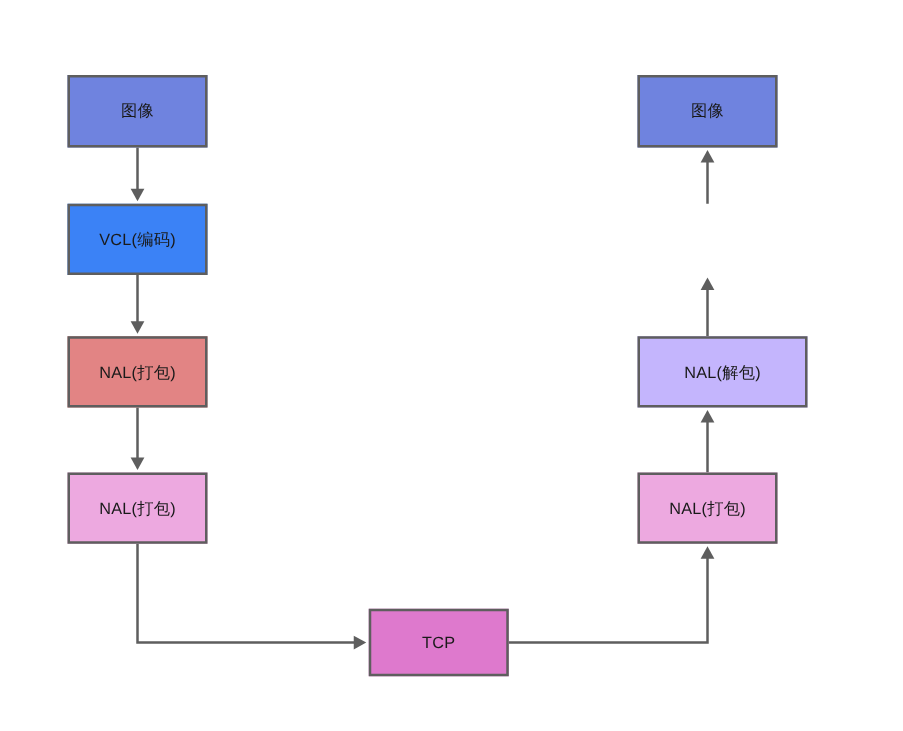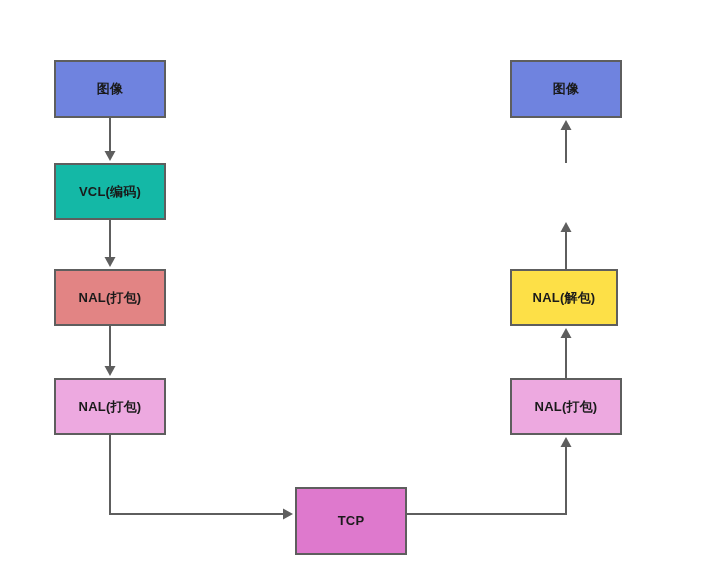--- a/index.html
+++ b/index.html
@@ -34,21 +34,20 @@
     font-size: 13px;
     color: #1a1a1a;
     letter-spacing: 0.2px;
     line-height: 1.2;
     text-align: center;
     z-index: 2;
     user-select: none;
   }
   .node-label {
     pointer-events: none;
-    font-weight: bold;
   }
 </style>
 </head>
 <body>
 
 <div id="canvas" style="background: rgb(255, 255, 255);">
 
   <svg id="svg-layer" viewBox="0 0 722 585" xmlns="http://www.w3.org/2000/svg">
       <polyline points="110,118 110,152" fill="none" stroke="#5e5e5e" stroke-width="2" stroke-linejoin="miter"></polyline>
       <polygon points="104.5,151 115.5,151 110,161" fill="#5e5e5e"></polygon>
@@ -65,41 +64,41 @@
       <polyline points="566,269 566,231" fill="none" stroke="#5e5e5e" stroke-width="2" stroke-linejoin="miter"></polyline>
       <polygon points="560.5,232 571.5,232 566,222" fill="#5e5e5e"></polygon>
       <polyline points="566,163 566,129" fill="none" stroke="#5e5e5e" stroke-width="2" stroke-linejoin="miter"></polyline>
       <polygon points="560.5,130 571.5,130 566,120" fill="#5e5e5e"></polygon>
     </svg>
 
   <div class="node" style="left: 54px; top: 60px; width: 112px; height: 58px; background: rgb(111, 131, 223); border-color: rgb(94, 94, 94); color: rgb(26, 26, 26);">
     <span class="node-label">图像</span>
   </div>
 
-  <div class="node" style="left: 54px; top: 163px; width: 112px; height: 57px; background: #14b8a6; border-color: rgb(94, 94, 94); color: rgb(26, 26, 26);">
+  <div class="node" style="left: 54px; top: 163px; width: 112px; height: 57px; background: #3b82f6; border-color: rgb(94, 94, 94); color: rgb(26, 26, 26);">
     <span class="node-label">VCL(编码)</span>
   </div>
 
   <div class="node" style="left: 54px; top: 269px; width: 112px; height: 57px; background: rgb(226, 132, 132); border-color: rgb(94, 94, 94); color: rgb(26, 26, 26);">
     <span class="node-label">NAL(打包)</span>
   </div>
 
   <div class="node" style="left: 54px; top: 378px; width: 112px; height: 57px; background: rgb(237, 169, 224); border-color: rgb(94, 94, 94); color: rgb(26, 26, 26);">
     <span class="node-label">NAL(打包)</span>
   </div>
 
-  <div class="node" style="left: 295px; top: 487px; width: 112px; height: 68px; background: rgb(222, 121, 205); border-color: rgb(94, 94, 94); color: rgb(26, 26, 26);">
+  <div class="node" style="left: 295px; top: 487px; width: 112px; height: 54px; background: rgb(222, 121, 205); border-color: rgb(94, 94, 94); color: rgb(26, 26, 26);">
     <span class="node-label">TCP</span>
   </div>
 
   <div class="node" style="left: 510px; top: 378px; width: 112px; height: 57px; background: rgb(237, 169, 224); border-color: rgb(94, 94, 94); color: rgb(26, 26, 26);">
     <span class="node-label">NAL(打包)</span>
   </div>
 
-  <div class="node" style="left: 510px; top: 269px; width: 108px; height: 57px; background: #fde047; border-color: rgb(94, 94, 94); color: rgb(26, 26, 26);">
+  <div class="node" style="left: 510px; top: 269px; width: 136px; height: 57px; background: #c4b5fd; border-color: rgb(94, 94, 94); color: rgb(26, 26, 26);">
     <span class="node-label">NAL(解包)</span>
   </div>
 
 
   <div class="node" style="left: 510px; top: 60px; width: 112px; height: 58px; background: rgb(111, 131, 223); border-color: rgb(94, 94, 94); color: rgb(26, 26, 26);">
     <span class="node-label">图像</span>
   </div>
 
 </div>
 

